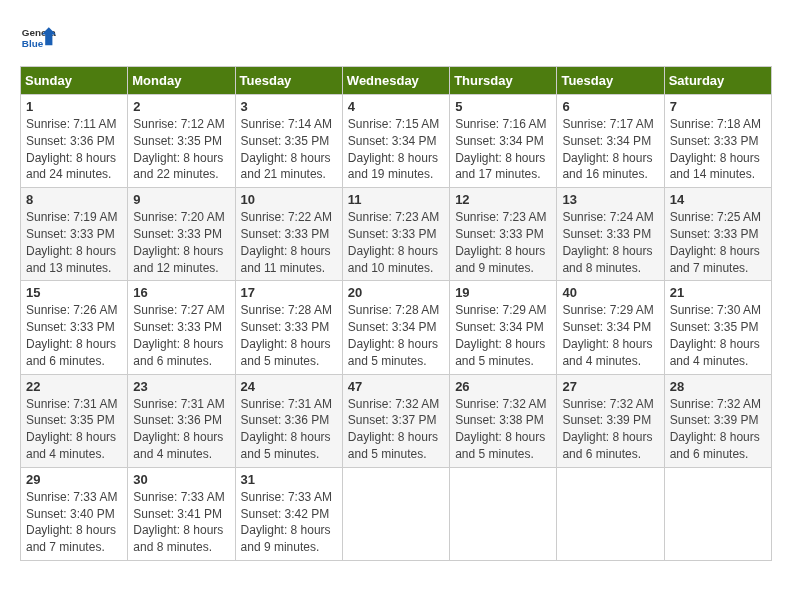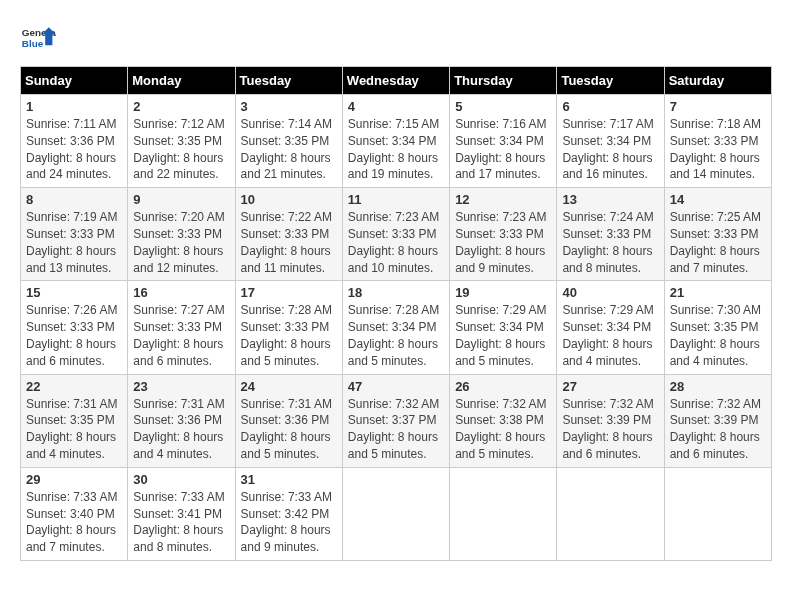--- a/index.html
+++ b/index.html
@@ -36,21 +36,21 @@
     .subtitle {
       font-size: 16px;
       color: #555;
     }
     .calendar-table {
       width: 100%;
       border-collapse: collapse;
       font-size: 11px;
     }
     .calendar-table th {
-      background-color: #000000;
+      background-color: #4d7c0f;
       color: #fff;
       padding: 6px 4px;
       text-align: left;
       font-size: 13px;
       font-weight: bold;
       border: 1px solid #ccc;
     }
     .calendar-table td {
       border: 1px solid #ccc;
       padding: 4px 5px;
@@ -242,21 +242,21 @@
       </td>
         <td>
         <span class="day-number">17</span>
         <span class="day-info">
           Sunrise: 7:28 AM<br>
           Sunset: 3:33 PM<br>
           Daylight: 8 hours<br>and 5 minutes.
         </span>
       </td>
         <td>
-        <span class="day-number">18</span>
+        <span class="day-number">20</span>
         <span class="day-info">
           Sunrise: 7:28 AM<br>
           Sunset: 3:34 PM<br>
           Daylight: 8 hours<br>and 5 minutes.
         </span>
       </td>
         <td>
         <span class="day-number">19</span>
         <span class="day-info">
           Sunrise: 7:29 AM<br>

